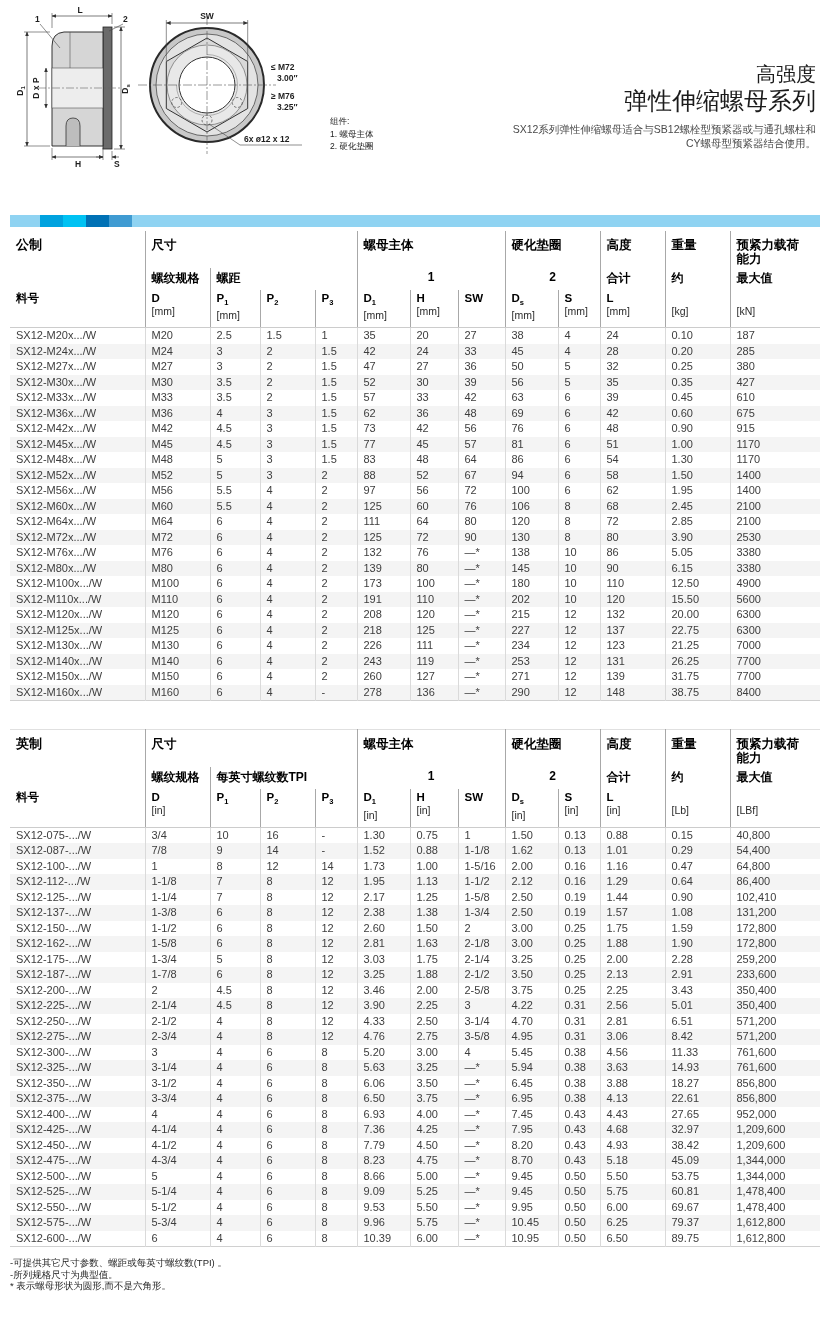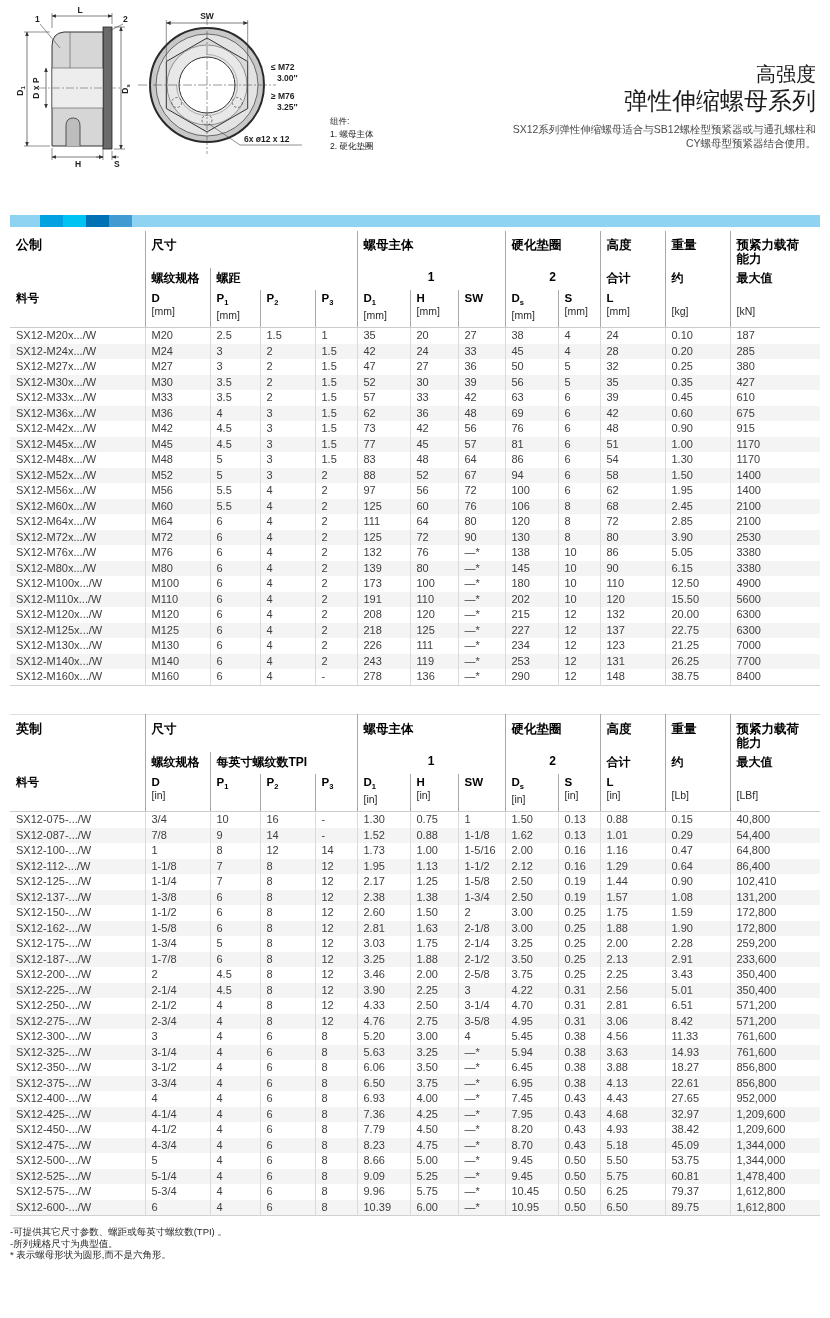--- a/index.html
+++ b/index.html
@@ -567,20 +567,35 @@
           <td class="bl">243</td>
           <td class="bl">119</td>
           <td class="bl">—*</td>
           <td class="bl">253</td>
           <td class="bl">12</td>
           <td class="bl">131</td>
           <td class="bl">26.25</td>
           <td class="bl">7700</td>
         </tr>
         <tr>
+          <td>SX12-M150x.../W</td>
+          <td class="bl">M150</td>
+          <td class="bl">6</td>
+          <td class="bl">4</td>
+          <td class="bl">2</td>
+          <td class="bl">260</td>
+          <td class="bl">127</td>
+          <td class="bl">—*</td>
+          <td class="bl">271</td>
+          <td class="bl">12</td>
+          <td class="bl">139</td>
+          <td class="bl">31.75</td>
+          <td class="bl">7700</td>
+        </tr>
+        <tr>
           <td>SX12-M160x.../W</td>
           <td class="bl">M160</td>
           <td class="bl">6</td>
           <td class="bl">4</td>
           <td class="bl">-</td>
           <td class="bl">278</td>
           <td class="bl">136</td>
           <td class="bl">—*</td>
           <td class="bl">290</td>
           <td class="bl">12</td>
@@ -1031,20 +1046,35 @@
           <td class="bl">9.09</td>
           <td class="bl">5.25</td>
           <td class="bl">—*</td>
           <td class="bl">9.45</td>
           <td class="bl">0.50</td>
           <td class="bl">5.75</td>
           <td class="bl">60.81</td>
           <td class="bl">1,478,400</td>
         </tr>
         <tr>
+          <td>SX12-550-.../W</td>
+          <td class="bl">5-1/2</td>
+          <td class="bl">4</td>
+          <td class="bl">6</td>
+          <td class="bl">8</td>
+          <td class="bl">9.53</td>
+          <td class="bl">5.50</td>
+          <td class="bl">—*</td>
+          <td class="bl">9.95</td>
+          <td class="bl">0.50</td>
+          <td class="bl">6.00</td>
+          <td class="bl">69.67</td>
+          <td class="bl">1,478,400</td>
+        </tr>
+        <tr>
           <td>SX12-575-.../W</td>
           <td class="bl">5-3/4</td>
           <td class="bl">4</td>
           <td class="bl">6</td>
           <td class="bl">8</td>
           <td class="bl">9.96</td>
           <td class="bl">5.75</td>
           <td class="bl">—*</td>
           <td class="bl">10.45</td>
           <td class="bl">0.50</td>

